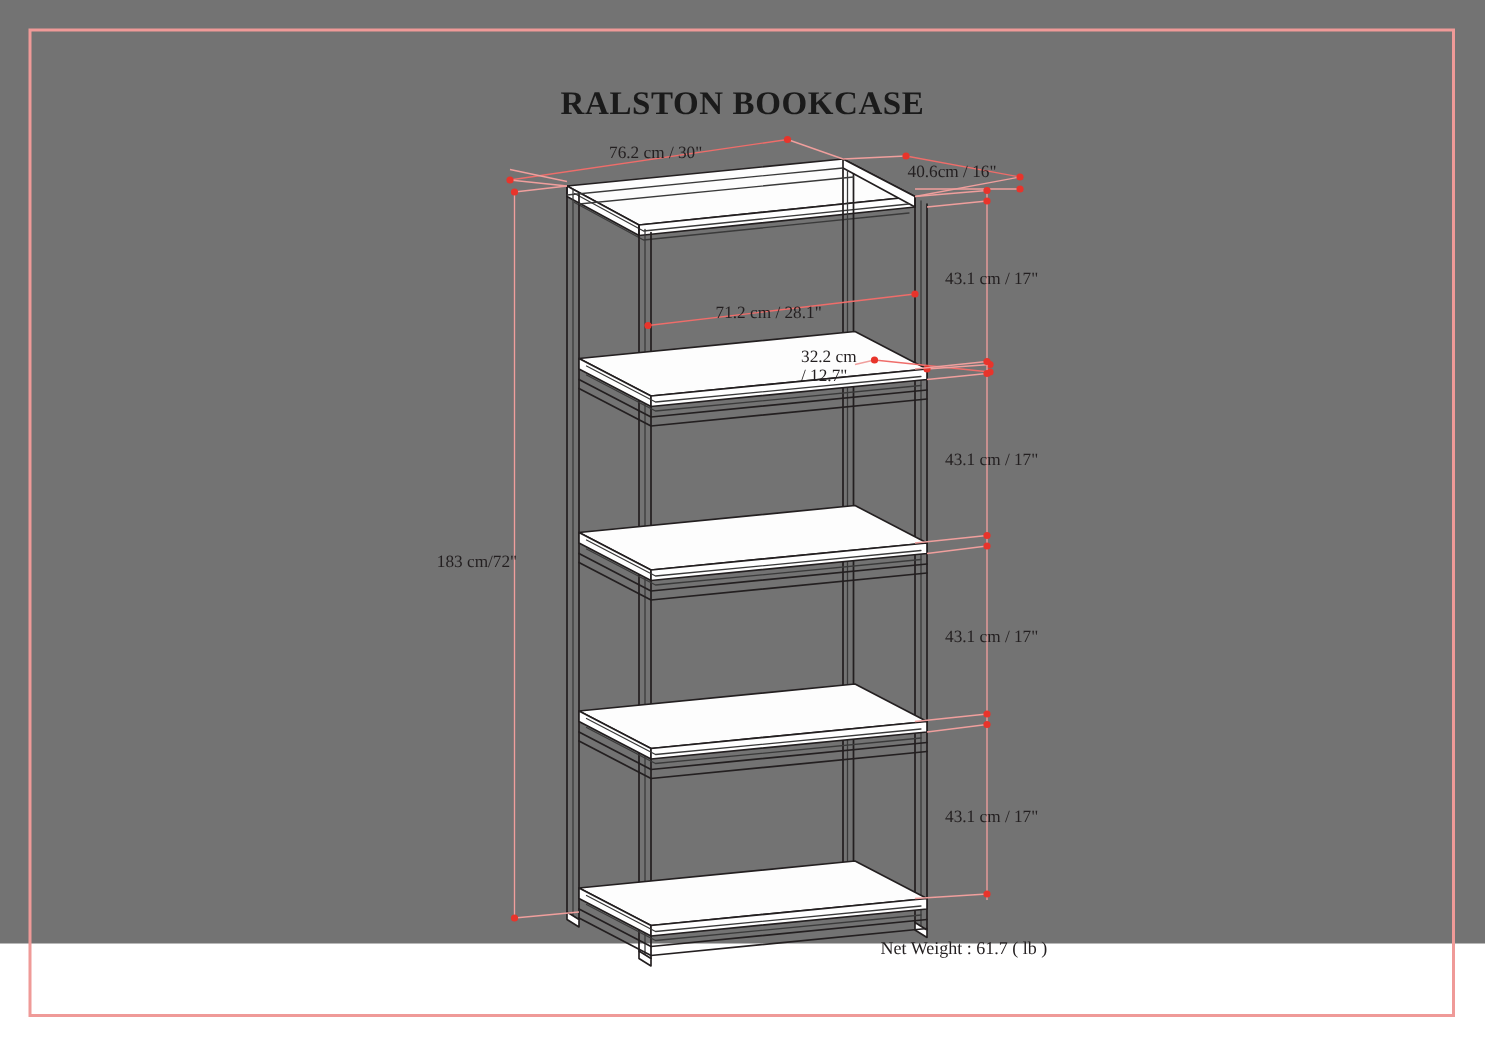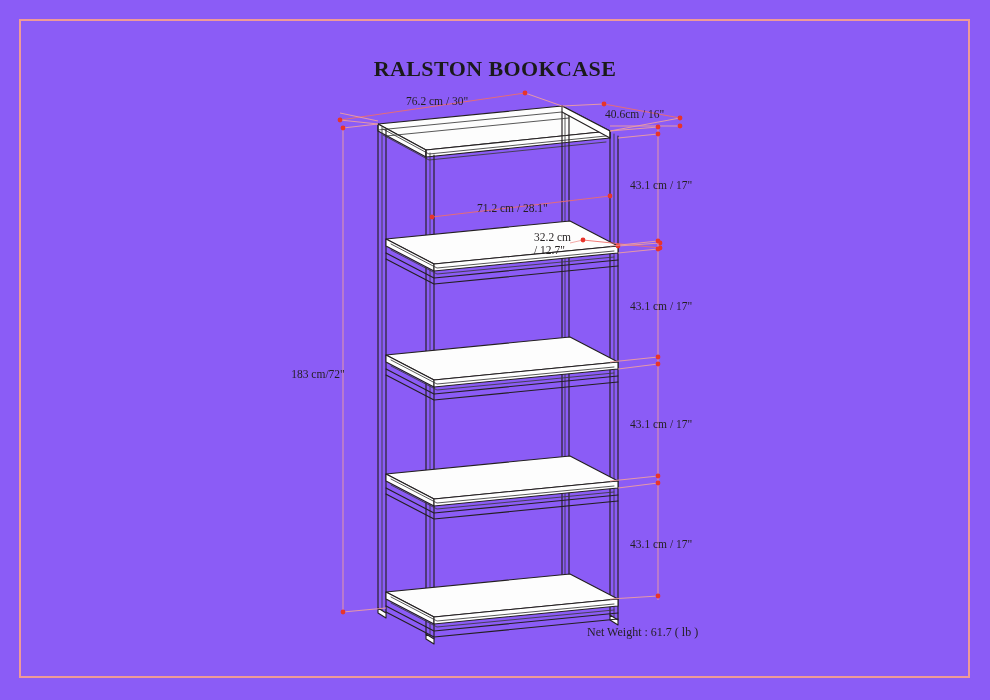--- a/index.html
+++ b/index.html
@@ -9,22 +9,22 @@
   }
   body {
     width: 990px;
     height: 700px;
     overflow: hidden;
     font-family: "Liberation Serif", "DejaVu Serif", serif;
   }
   #page {
     position: relative;
     width: 990px;
-    height: 700px;
-    background: #8b5cf6;
+    height: 629px;
+    background: #737373;
   }
   #page-border {
     position: absolute;
     left: 19px;
     top: 19px;
     width: 951px;
     height: 659px;
     border: 2px solid #ef9a98;
     box-sizing: border-box;
     pointer-events: none;

